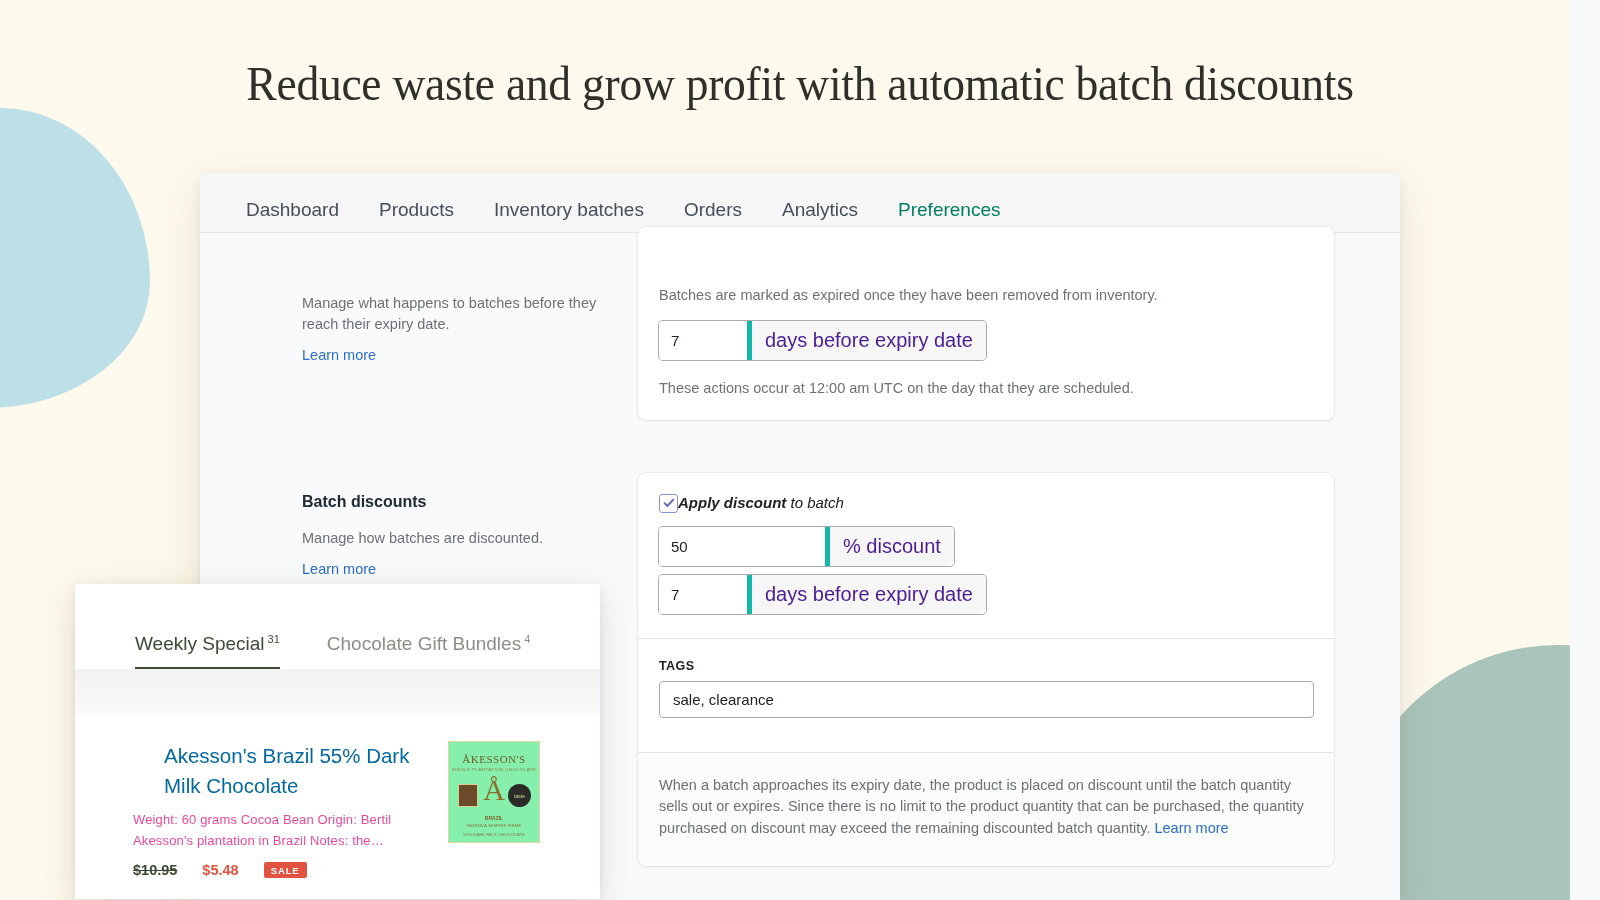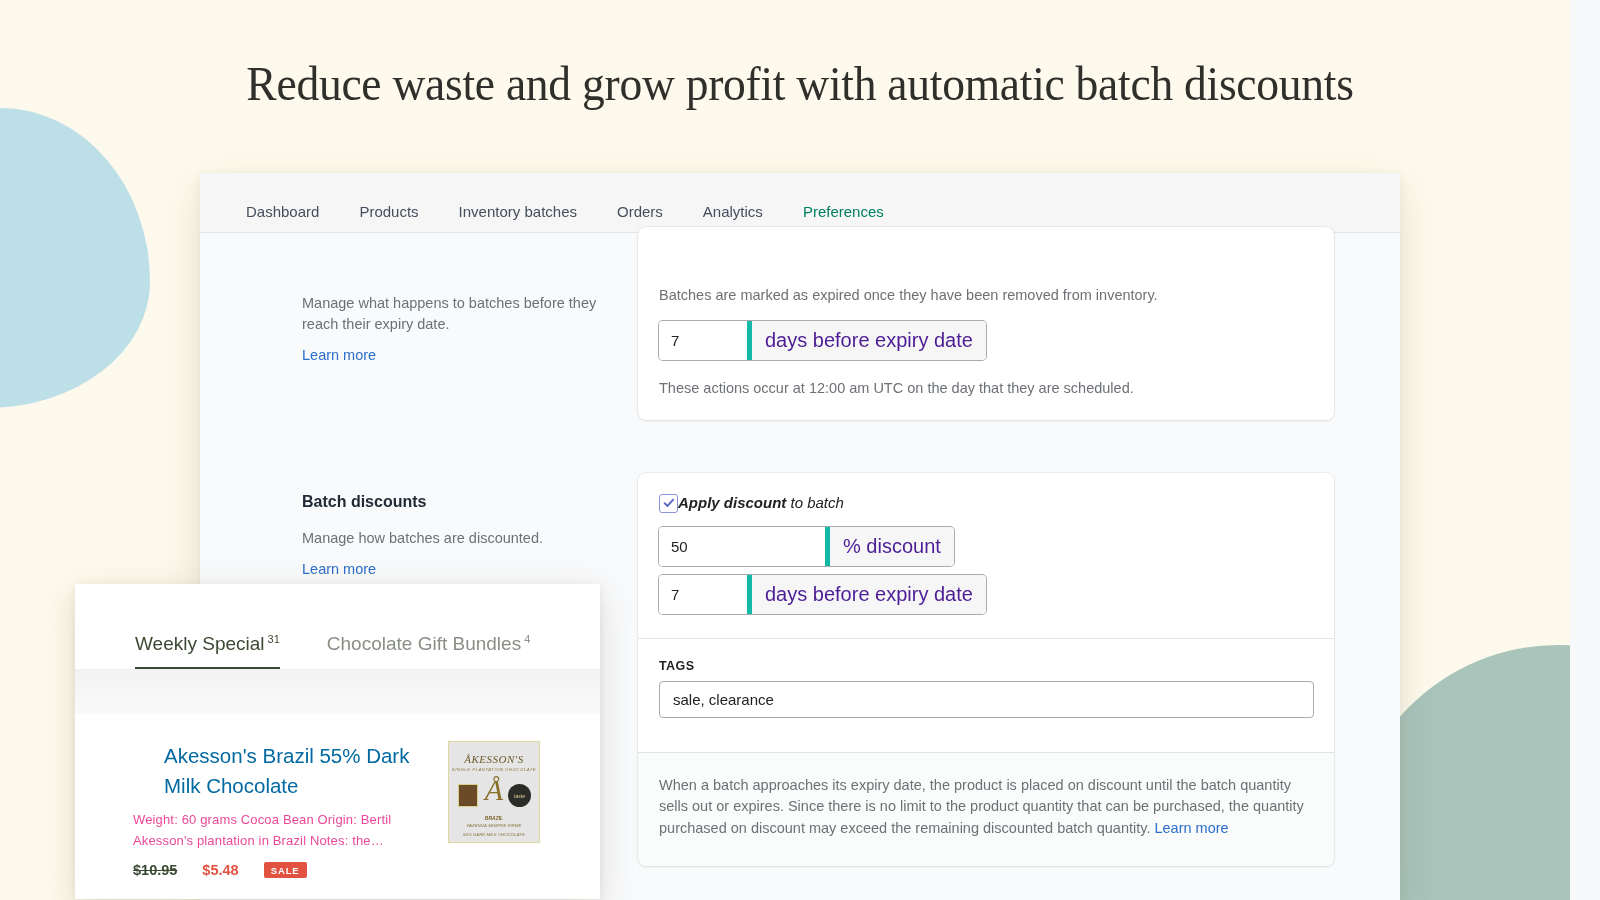--- a/index.html
+++ b/index.html
@@ -46,21 +46,21 @@
   }
   #admin-topbar {
     height: 60px;
     background: #f6f6f7;
     border-bottom: 1px solid #e4e5e7;
     display: flex;
     align-items: flex-end;
     padding-left: 46px;
   }
   .nav-tab {
-    font-size: 15px;
+    font-size: 19px;
     color: #454f5b;
     padding: 0 0 13px 0;
     margin-right: 40px;
     position: relative;
     cursor: pointer;
     line-height: 1;
     white-space: nowrap;
   }
   .nav-tab.active { color: #008060; font-weight: 400; }
   .nav-tab.active::after {
@@ -240,25 +240,24 @@
   .sale-badge {
     background: #e15241; color: #fff;
     font-size: 9.5px; font-weight: 700; letter-spacing: .9px;
     padding: 3px 7px 2px; border-radius: 2px;
   }
 
   
   #sf-thumb {
     width: 92px; height: 102px;
     flex: none;
-    background: #e5e5e5;
+    background: #86efac;
     border: 1px solid #ded9a0;
     position: relative;
     overflow: hidden;
-    font-style: italic;
   }
   #sf-thumb .brand {
     text-align: center; color: #6e5b2a;
     font-family: "Liberation Serif", serif;
     font-size: 11px; letter-spacing: .5px;
     margin-top: 11px;
   }
   #sf-thumb .tagline {
     text-align: center; color: #8a7940;
     font-size: 4.3px; letter-spacing: .5px; margin-top: 2px;

